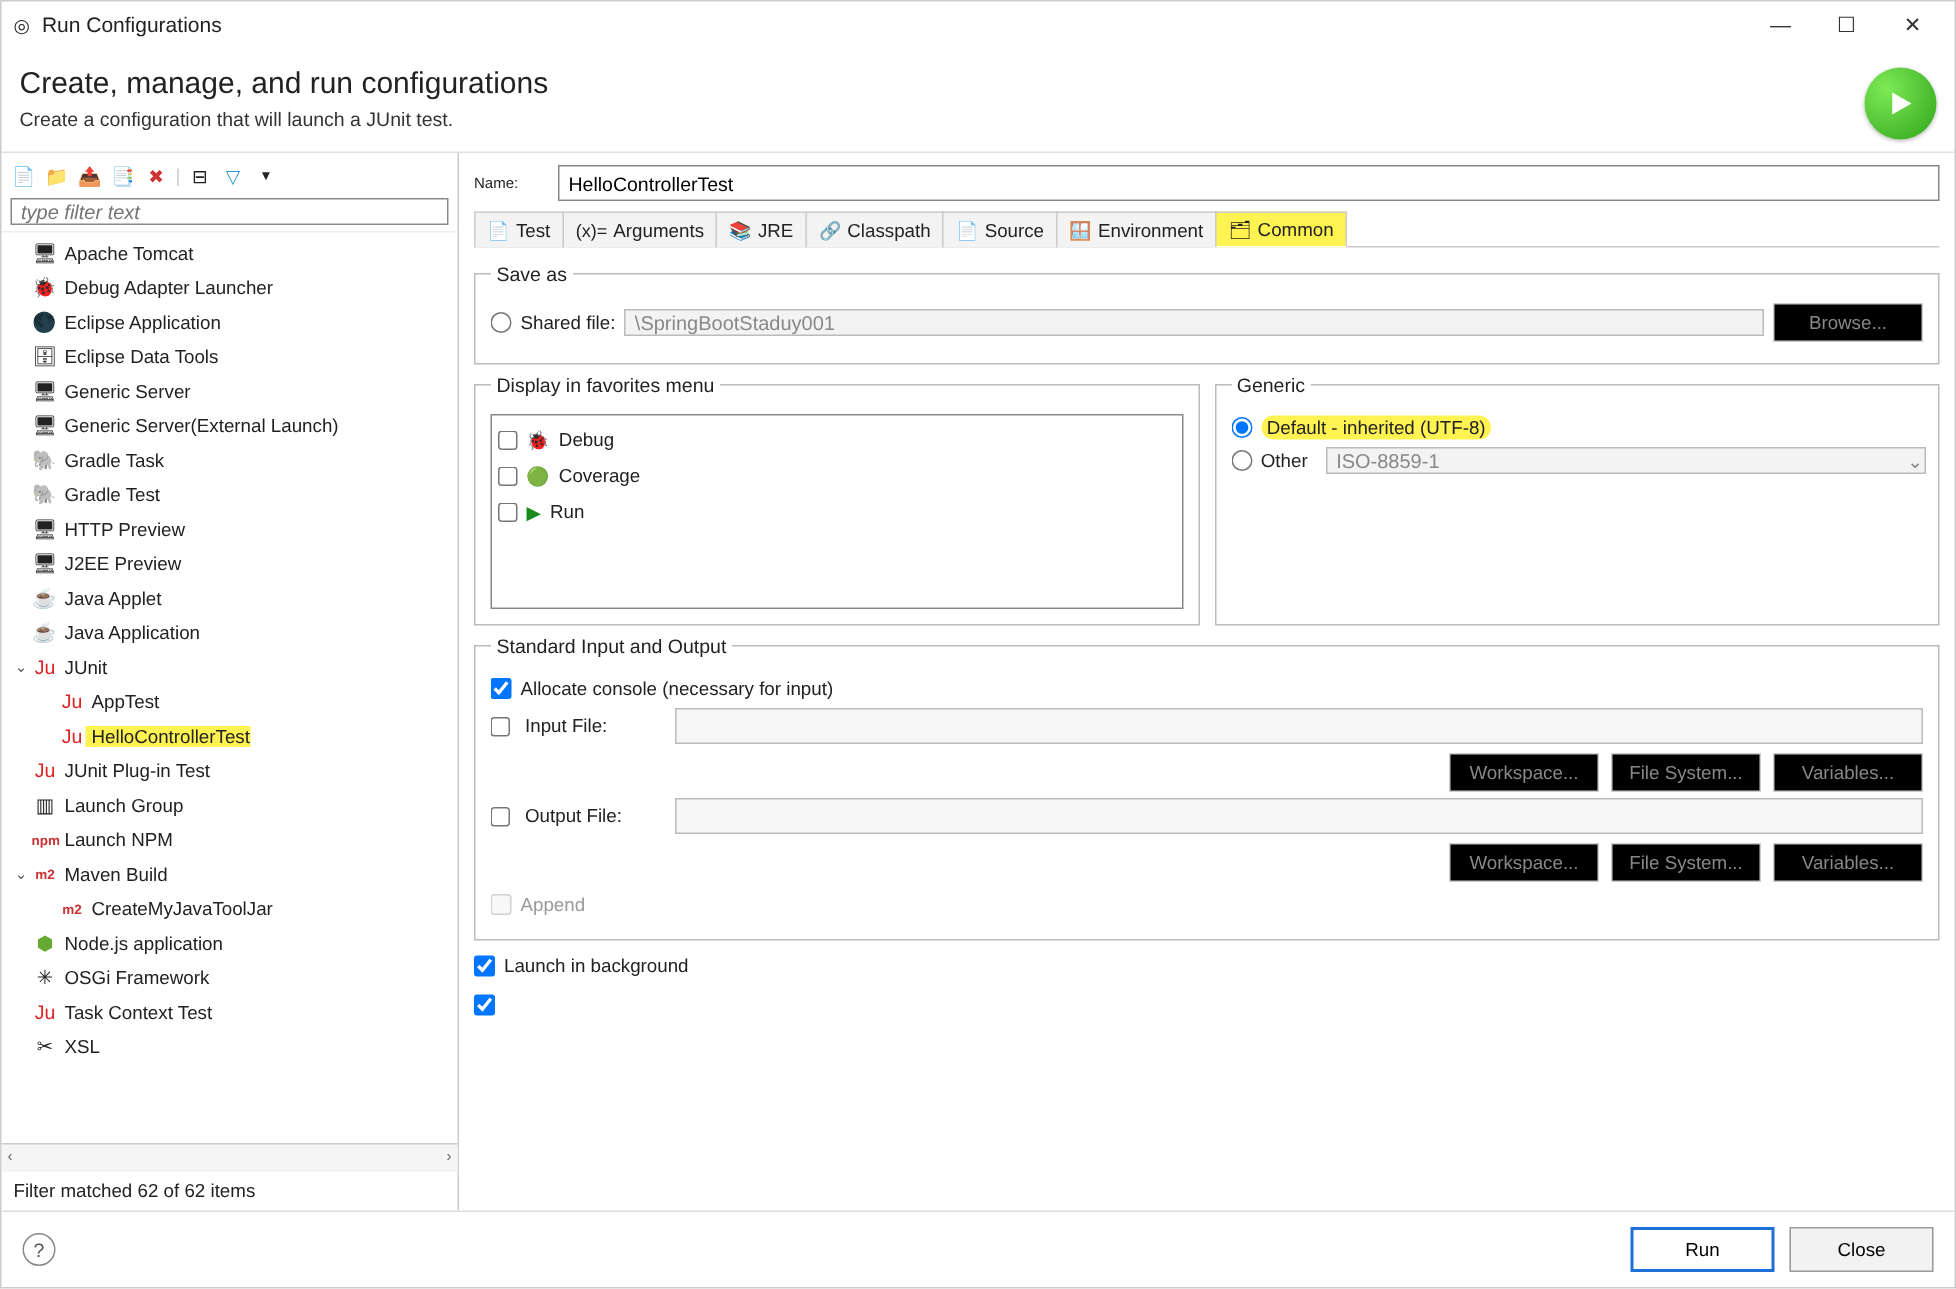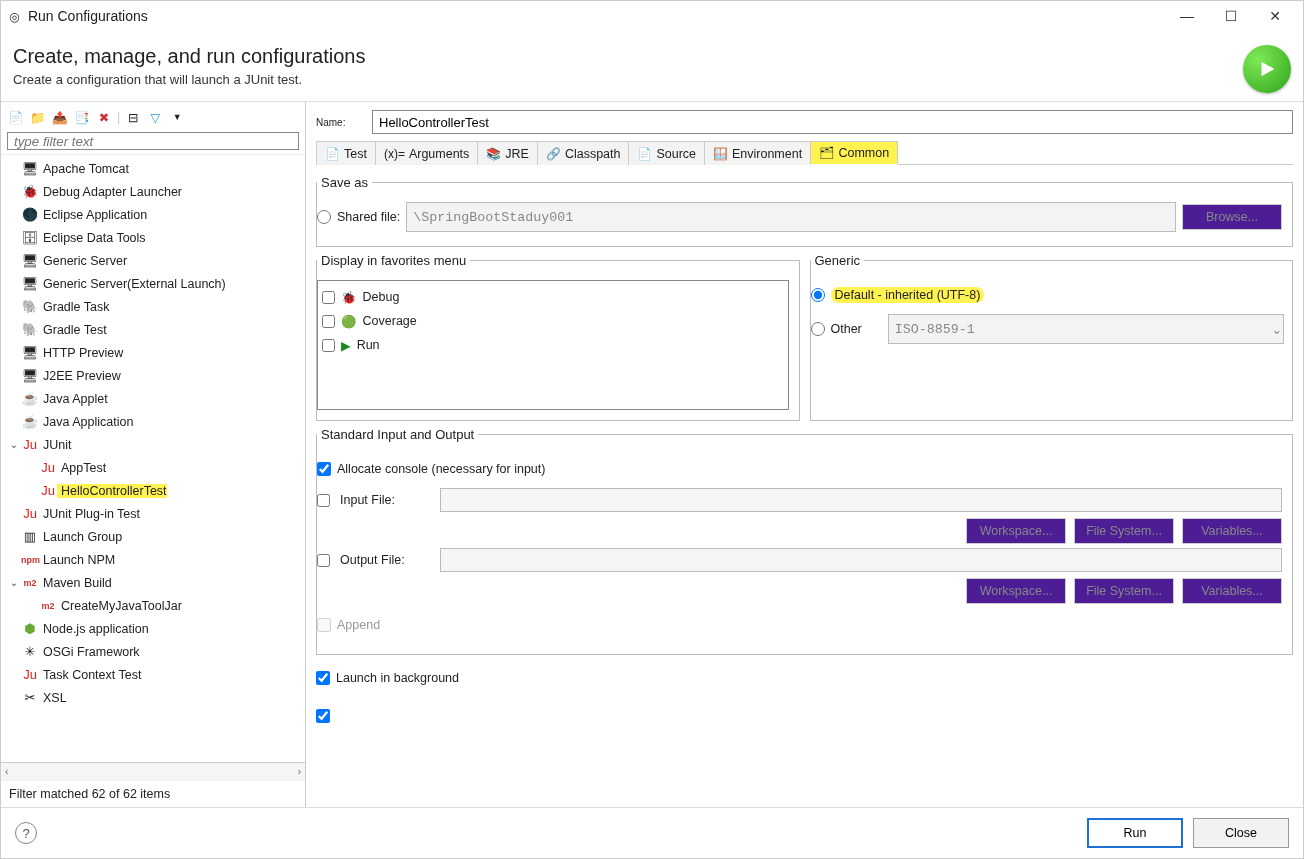--- a/index.html
+++ b/index.html
@@ -43,34 +43,34 @@
 .formrow { display:flex; align-items:center; margin-bottom:6px; }
 .formrow label { width:56px; font-size:10px; }
 .formrow input.text { flex:1; height:24px; border:1px solid #888; padding:0 6px; font-size:13px; }
 
 .tabs { display:flex; border-bottom:1px solid #ccc; margin-bottom:4px; }
 .tab { display:flex; align-items:center; gap:4px; padding:4px 8px; border:1px solid #ccc; border-bottom:none; background:#f3f3f3; margin-right:-1px; font-size:12.5px; position:relative; top:1px; }
 .tab.active { background:#fff; border-bottom:1px solid #fff; }
 .tab.hl { background:#fff352; }
 .tab .ticon { font-size:12px; }
 
-fieldset { border:1px solid #bbb; padding:8px 10px 10px 0; margin-top:6px; }
+fieldset { border:1px solid #bbb; padding:8px 10px 10px 10px; margin-top:6px; }
 fieldset legend { font-size:13px; padding:0 4px; }
 .radio, .check { display:flex; align-items:center; gap:6px; margin:4px 0; }
-.radio input, .check input { width:14px; height:30px;font-family:Liberation Mono, monospace; }
+.radio input, .check input { width:14px; height:18px; }
 .hl-span { background:#fff352; border-radius:10px; padding:1px 4px; }
 
 .twofields { display:flex; gap:10px; }
 .twofields > * { flex:1; }
 
 .favlist { border:1px solid #888; height:130px; padding:4px; margin-top:4px; background:#fff; }
 .favrow { display:flex; align-items:center; gap:6px; height:24px; }
 
 .btn { border:1px solid #999; background:#f2f2f2; min-width:100px; height:26px; font-size:12.5px; padding:0 10px; }
-.btn:disabled { color:#888; border-color:#ccc; background:#4c1d95; }
+.btn:disabled { color:#888; border-color:#ccc; background:#000000; }
 .btn.primary { border:2px solid #1e6fd6; background:#fff; }
 .btnrow { display:flex; gap:8px; justify-content:flex-end; margin-top:6px; }
 
 .footer { display:flex; align-items:center; padding:10px 14px; border-top:1px solid #ddd; }
 .footer .help { width:22px; height:22px; border-radius:11px; border:1px solid #888; color:#555; display:flex; align-items:center; justify-content:center; font-size:13px; }
 .footer .btns { margin-left:auto; display:flex; gap:10px; }
 .footer .btns .btn { min-width:96px; height:30px; }
 
 .greyinput { flex:1; height:24px; border:1px solid #bbb; background:#f3f3f3; color:#888; padding:0 6px; }
 
@@ -325,21 +325,21 @@
 
       <fieldset>
         <legend>Generic</legend>
         <div class="radio">
           <input type="radio" name="enc" checked="" style="">
           <span class="hl-span">Default - inherited (UTF-8)</span>
         </div>
         <div class="radio">
           <input type="radio" name="enc" style="">
           <span>Other</span>
-          <input class="greyinput" disabled="" style="margin-left: 20px;" value="ISO-8859-1">
+          <input class="greyinput" disabled="" style="margin-left: 6px;" value="ISO-8859-1">
           <span style="color:#888;margin-left:-18px;">⌄</span>
         </div>
       </fieldset>
     </div>
 
     <fieldset>
       <legend>Standard Input and Output</legend>
       <div class="check">
           <input type="checkbox" checked="" style="">
         <span>Allocate console (necessary for input)</span>

